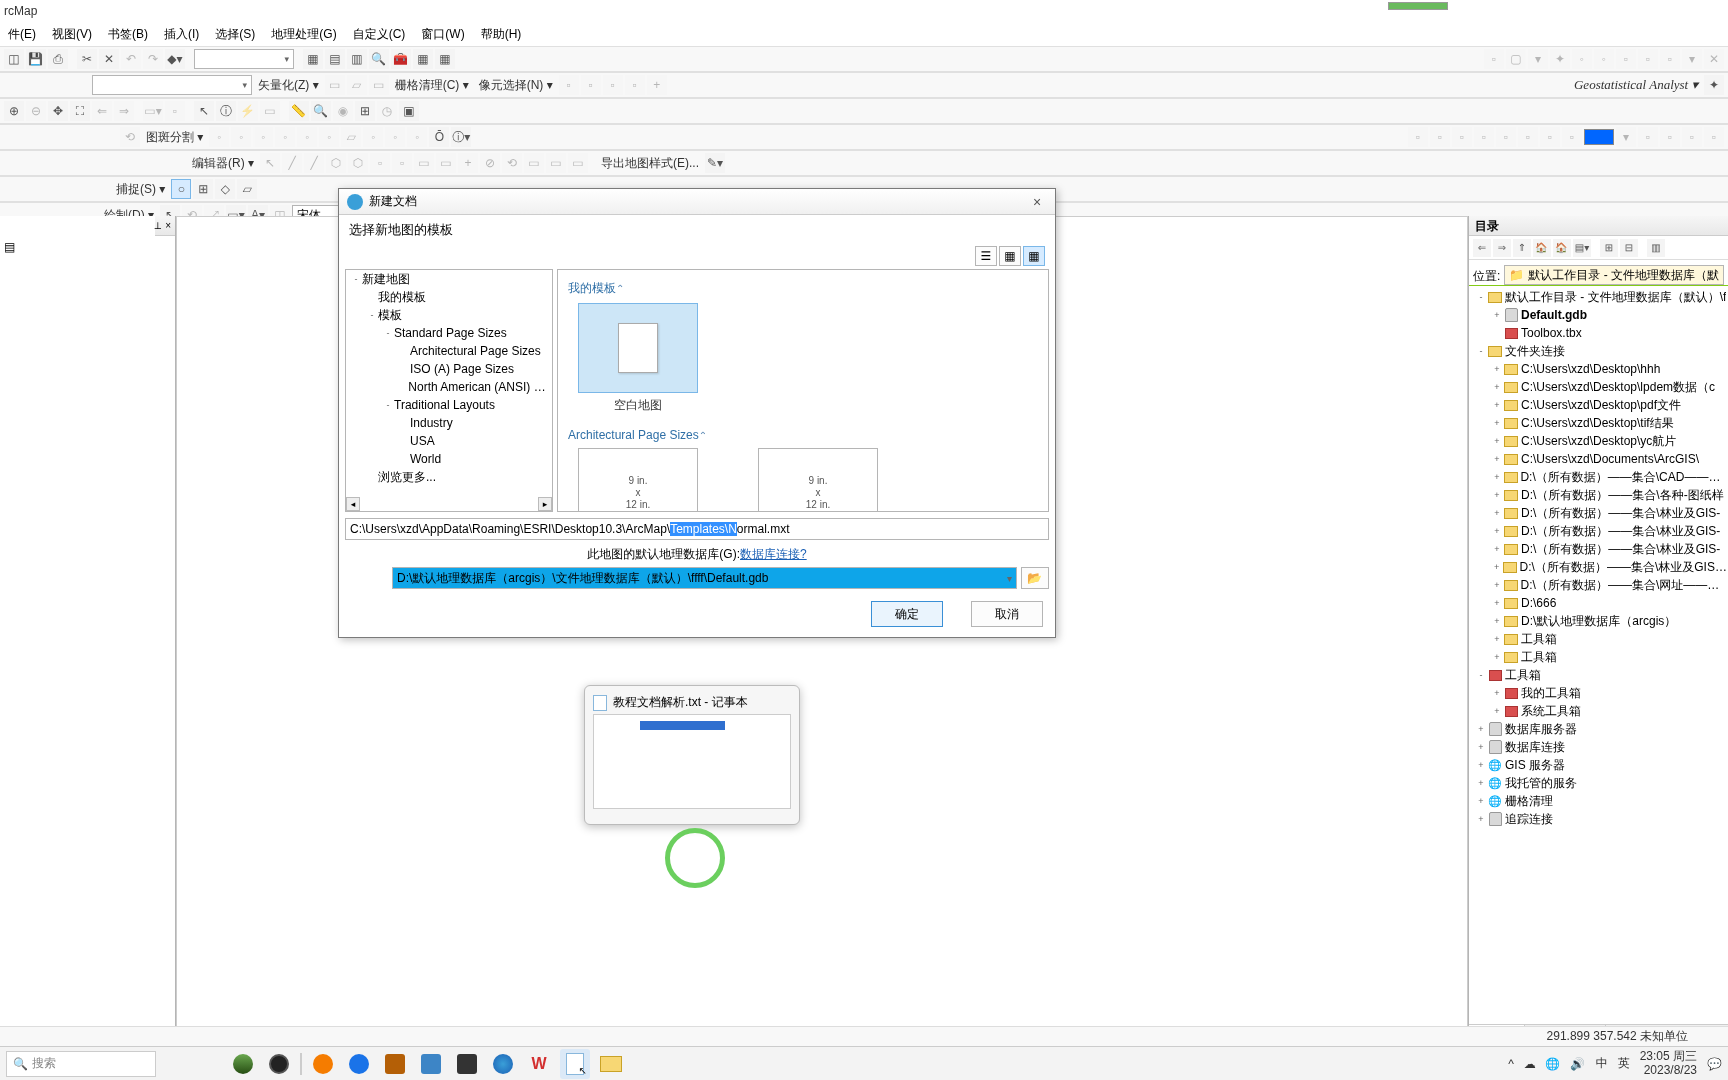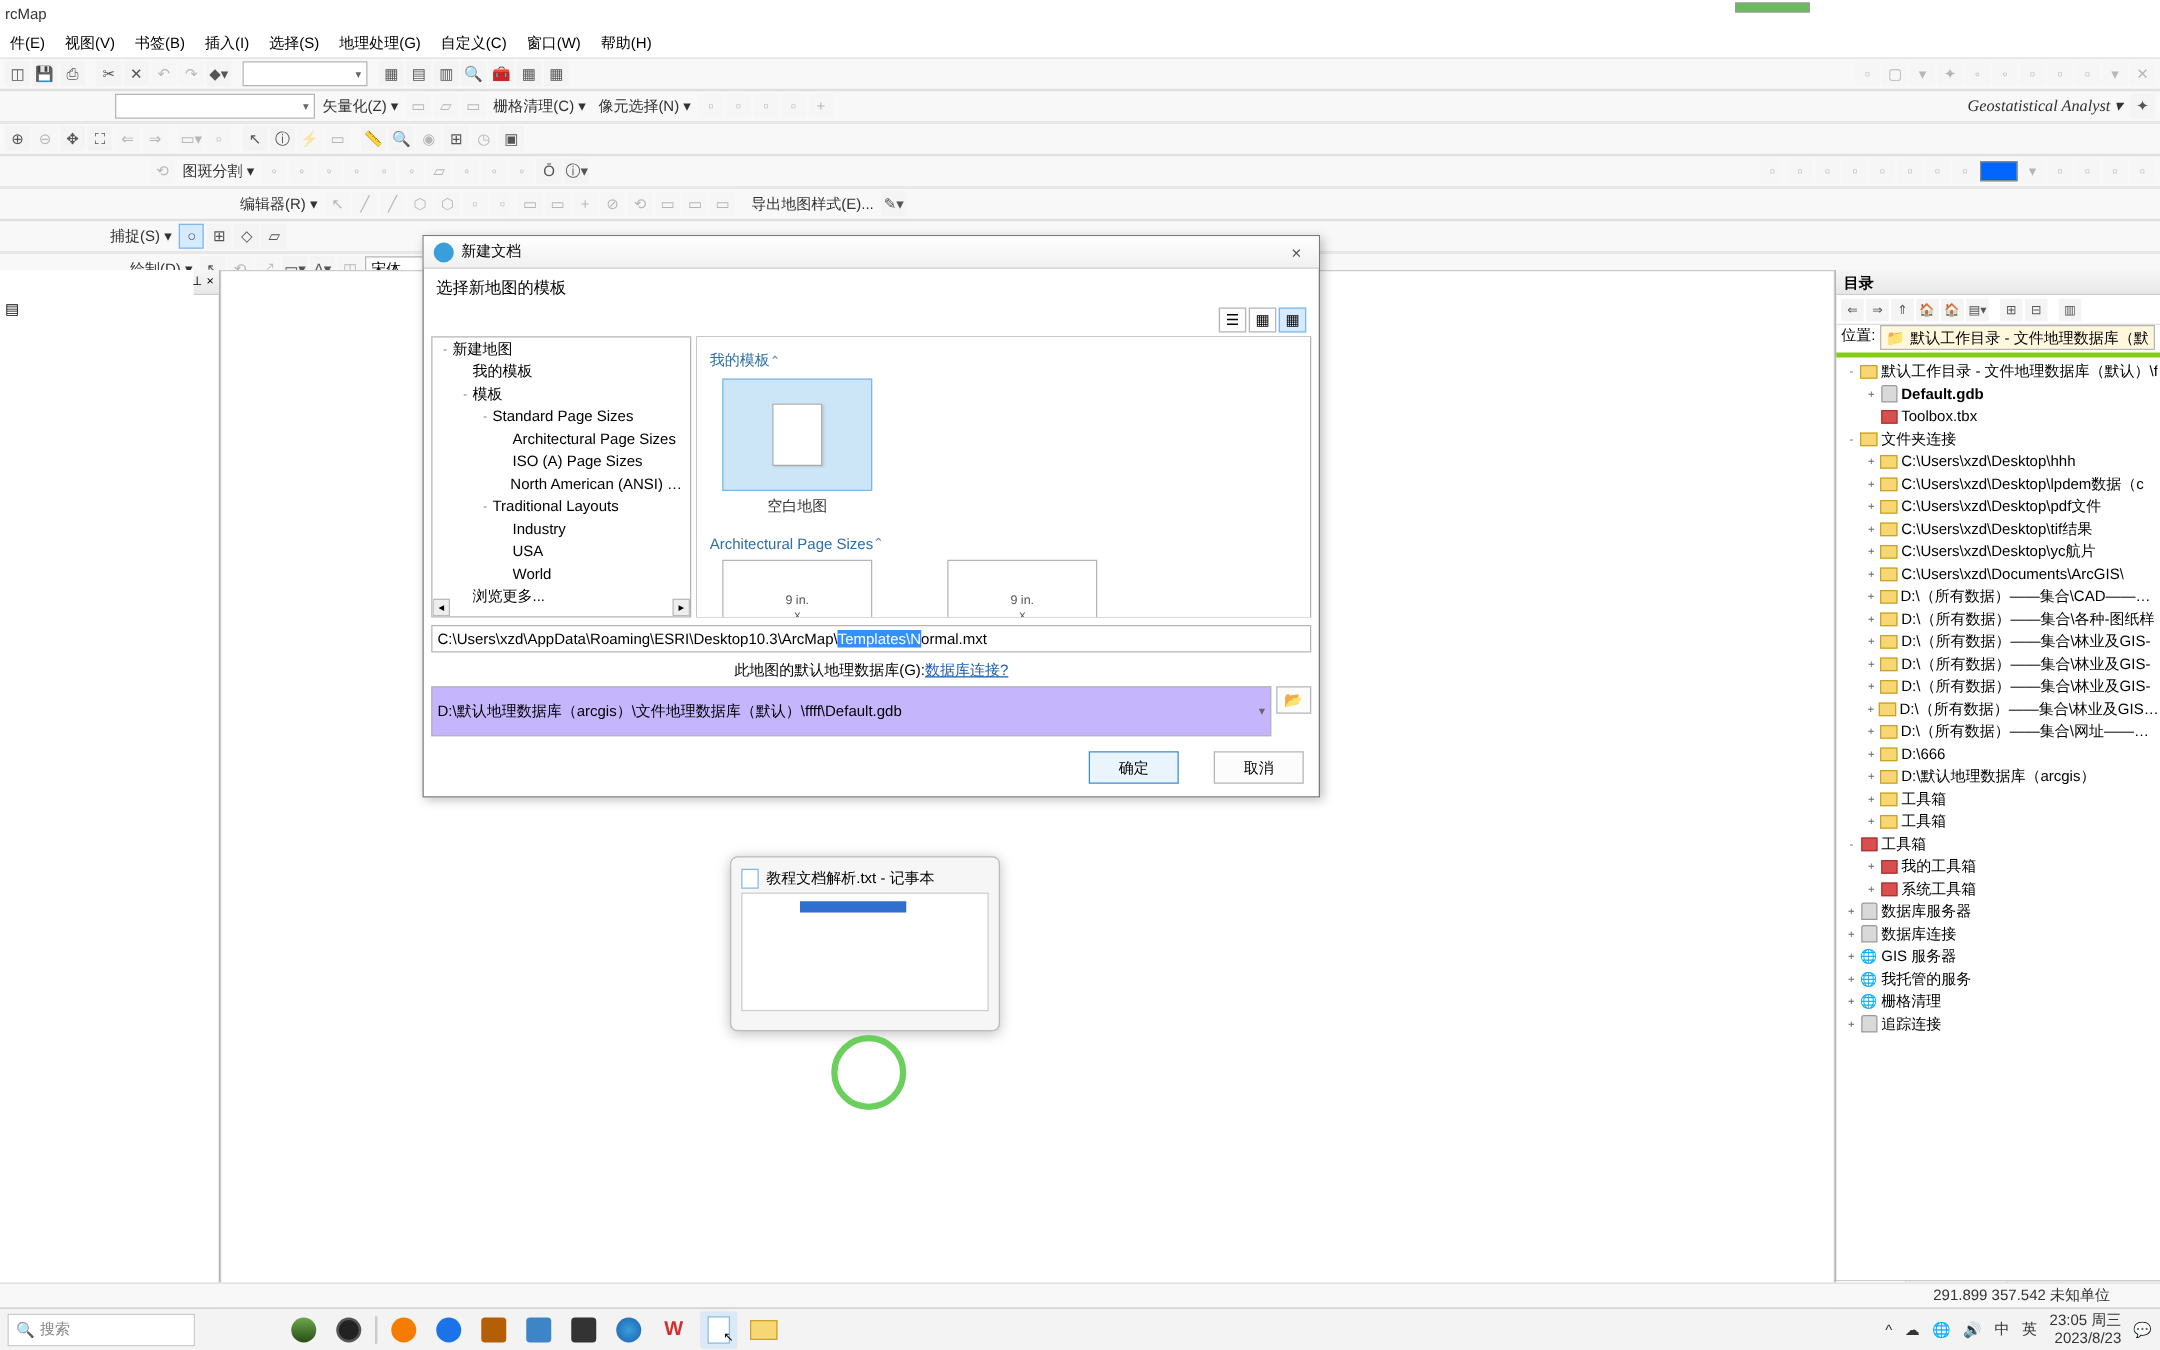--- a/index.html
+++ b/index.html
@@ -26,21 +26,21 @@
 .toc-panel .toc-header span { font-size:10px; padding:0 2px; cursor:default; }
 
 .map-canvas { flex: 1; background: #fff; border: 1px solid #ccc; position: relative; }
 .map-tabs { position: absolute; bottom: 0; left: 0; height: 18px; display: flex; background: #f0f0f0; border-top: 1px solid #ccc; width: 100%; }
 .map-tab { width: 20px; display:inline-flex; align-items:center; justify-content:center; border-right:1px solid #ccc; background:#fff; }
 
 .catalog-panel { width: 260px; border-left: 1px solid #b5b5b5; display: flex; flex-direction: column; background: #fff; }
 .catalog-title { height: 20px; background: linear-gradient(#f6f6f6,#e8e8e8); padding: 2px 6px; font-weight: bold; border-bottom: 1px solid #ccc; }
 .catalog-toolbar { height: 24px; display:flex; align-items:center; gap:2px; padding:0 4px; border-bottom:1px solid #ddd; }
 .catalog-toolbar .tb-btn { width:18px; height:18px; font-size:10px; }
-.location-row { height: 26px; display:flex; align-items:flex-start; padding:0 4px; gap:4px; border-bottom:4px solid #84cc16; }
+.location-row { height: 26px; display:flex; align-items:flex-end; padding:0 4px; gap:4px; border-bottom:1px solid #84cc16; }
 .location-row .loc-combo { flex:1; height:20px; border:1px solid #b5b5b5; padding:0 4px; background:#fff8dd; display:flex; align-items:center; overflow:hidden; white-space:nowrap; }
 .catalog-tree { flex:1; overflow:auto; padding: 2px 0; }
 .tree-item { display:flex; align-items:center; height:18px; padding-left: var(--indent,4px); white-space:nowrap; overflow:hidden; }
 .tree-toggle { width:12px; font-size:9px; color:#666; text-align:center; }
 .tree-icon { width:16px; height:14px; margin-right:2px; display:inline-flex; align-items:center; justify-content:center; font-size:11px; }
 .folder-icon { background:#f7d774; border:1px solid #c9a227; width:14px; height:11px; }
 .db-icon { background:#d9d9d9; border:1px solid #999; width:13px; height:14px; border-radius:2px 2px 0 0; }
 .tbx-icon { background:#d94f4f; width:13px; height:11px; border:1px solid #a33; }
 .globe-icon { color:#3a7fbf; }
 .tree-label { overflow:hidden; text-overflow:ellipsis; }
@@ -72,21 +72,21 @@
 .tpl-thumb .page { width:40px; height:50px; background:#fff; border:1px solid #aaa; box-shadow:1px 1px 2px rgba(0,0,0,0.15); }
 .tpl-size { font-size:10px; color:#555; line-height:1.2; }
 .tpl-caption { font-size:12px; color:#333; }
 
 .dlg-path { margin: 0 6px 6px 6px; border:1px solid #b5b5b5; height:22px; display:flex; align-items:center; padding:0 4px; font-size:11px; background:#fff; }
 .dlg-path .sel { background:#3390ff; color:#fff; }
 .dlg-gdb-row { margin: 0 6px 6px 6px; }
 .dlg-gdb-label { display:flex; justify-content:center; margin-bottom:4px; }
 .dlg-gdb-label a { color:#1a5fb4; text-decoration:underline; }
 .dlg-gdb-input { display:flex; gap:4px; }
-.dlg-gdb-input .combo { flex:1; height:40px; border:1px solid #b5b5b5; padding:0 18px 0 4px; position:relative; display:flex; align-items:center; background:#c4b5fd; }
+.dlg-gdb-input .combo { flex:1; height:22px; border:1px solid #b5b5b5; padding:0 18px 0 4px; position:relative; display:flex; align-items:center; background:#0ea5e9;margin-left:47px; }
 .dlg-gdb-input .combo::after { content:"▾"; position:absolute; right:4px; font-size:10px; color:#666; }
 .dlg-gdb-input .browse { width:28px; height:22px; border:1px solid #b5b5b5; background:#fcfcfc; display:inline-flex; align-items:center; justify-content:center; }
 .dlg-btns { display:flex; justify-content:flex-end; gap:28px; padding: 6px 12px 10px; }
 .dlg-btn { width:72px; height:26px; border:1px solid #b5b5b5; background:#fcfcfc; }
 .dlg-btn.primary { border-color:#3a8fd6; background:#eaf4fd; }
 
 .dlg-tree .scroll-arrow { position:absolute; bottom:0; height:14px; width:14px; background:#eee; border:1px solid #bbb; display:flex; align-items:center; justify-content:center; font-size:9px; }
 
 
 .task-preview { position:absolute; left:584px; top:685px; width:216px; height:140px; background:#f6f6f6; border:1px solid #bbb; border-radius:6px; box-shadow:0 2px 10px rgba(0,0,0,0.25); z-index:60; padding:8px; }
@@ -250,21 +250,21 @@
   <div class="tb-btn disabled">⊘</div>
   <div class="tb-btn disabled">⟲</div>
   <div class="tb-btn disabled">▭</div>
   <div class="tb-btn disabled">▭</div>
   <div class="tb-btn disabled">▭</div>
   <div class="tb-sep"></div>
   <div class="tb-label">导出地图样式(E)...</div>
   <div class="tb-btn">✎▾</div>
 </div>
 
-<div class="toolbar" style="padding-left:84px;text-align:center;">
+<div class="toolbar" style="padding-left:112px;text-align:center;">
   <div class="tb-label">捕捉(S) ▾</div>
   <div class="tb-btn" style="border:1px solid #7ab7e8;background:#d6ebff">○</div>
   <div class="tb-btn">⊞</div>
   <div class="tb-btn">◇</div>
   <div class="tb-btn">▱</div>
 </div>
 
 <div class="toolbar" style="padding-left:100px;">
   <div class="tb-label">绘制(D) ▾</div>
   <div class="tb-btn">↖</div>

